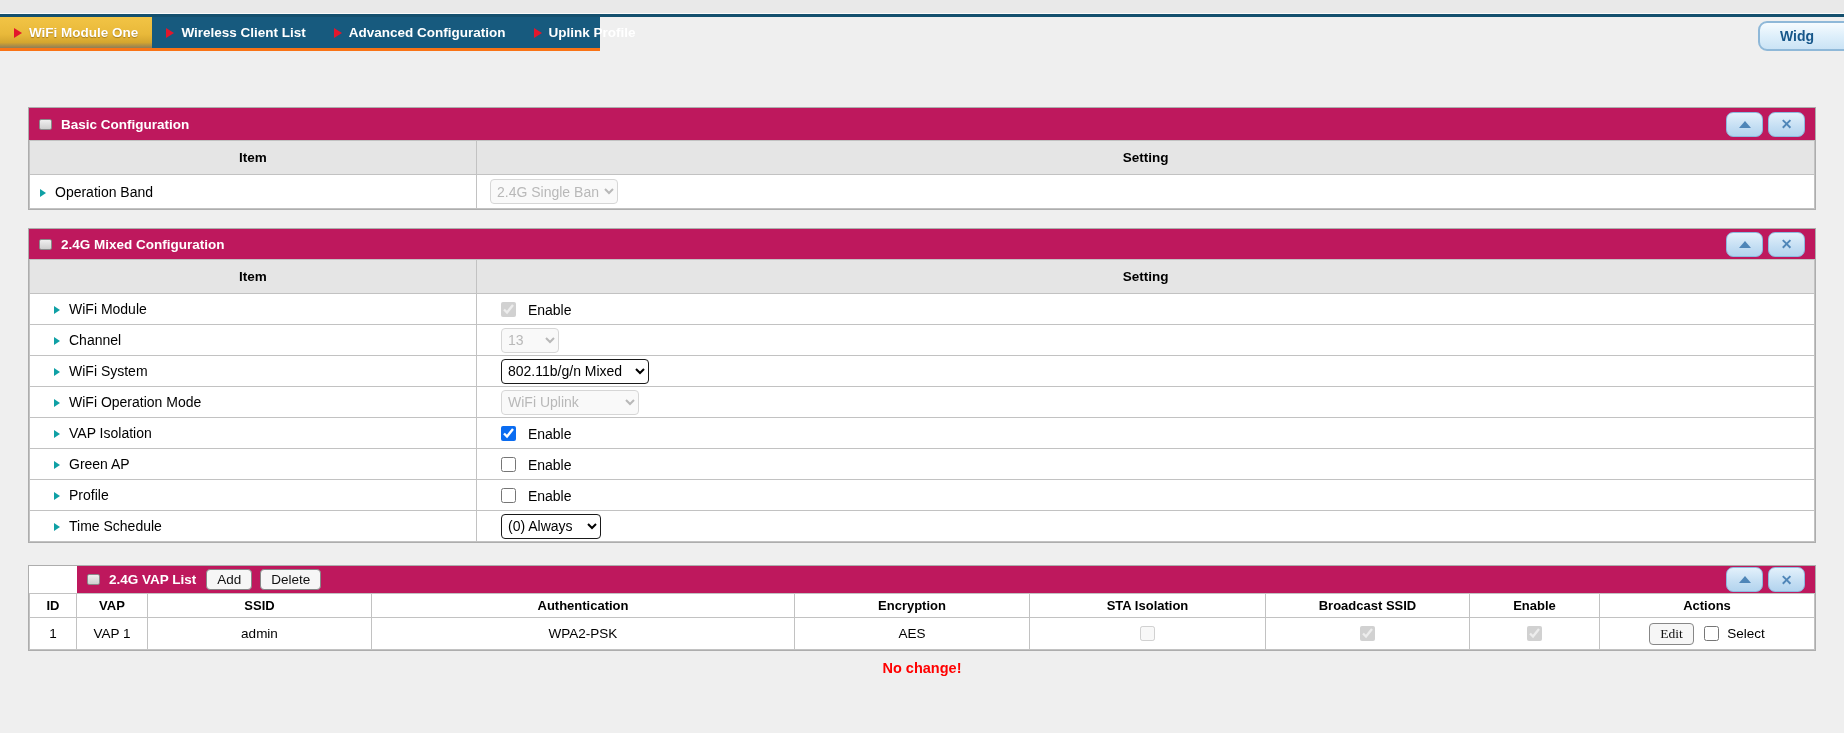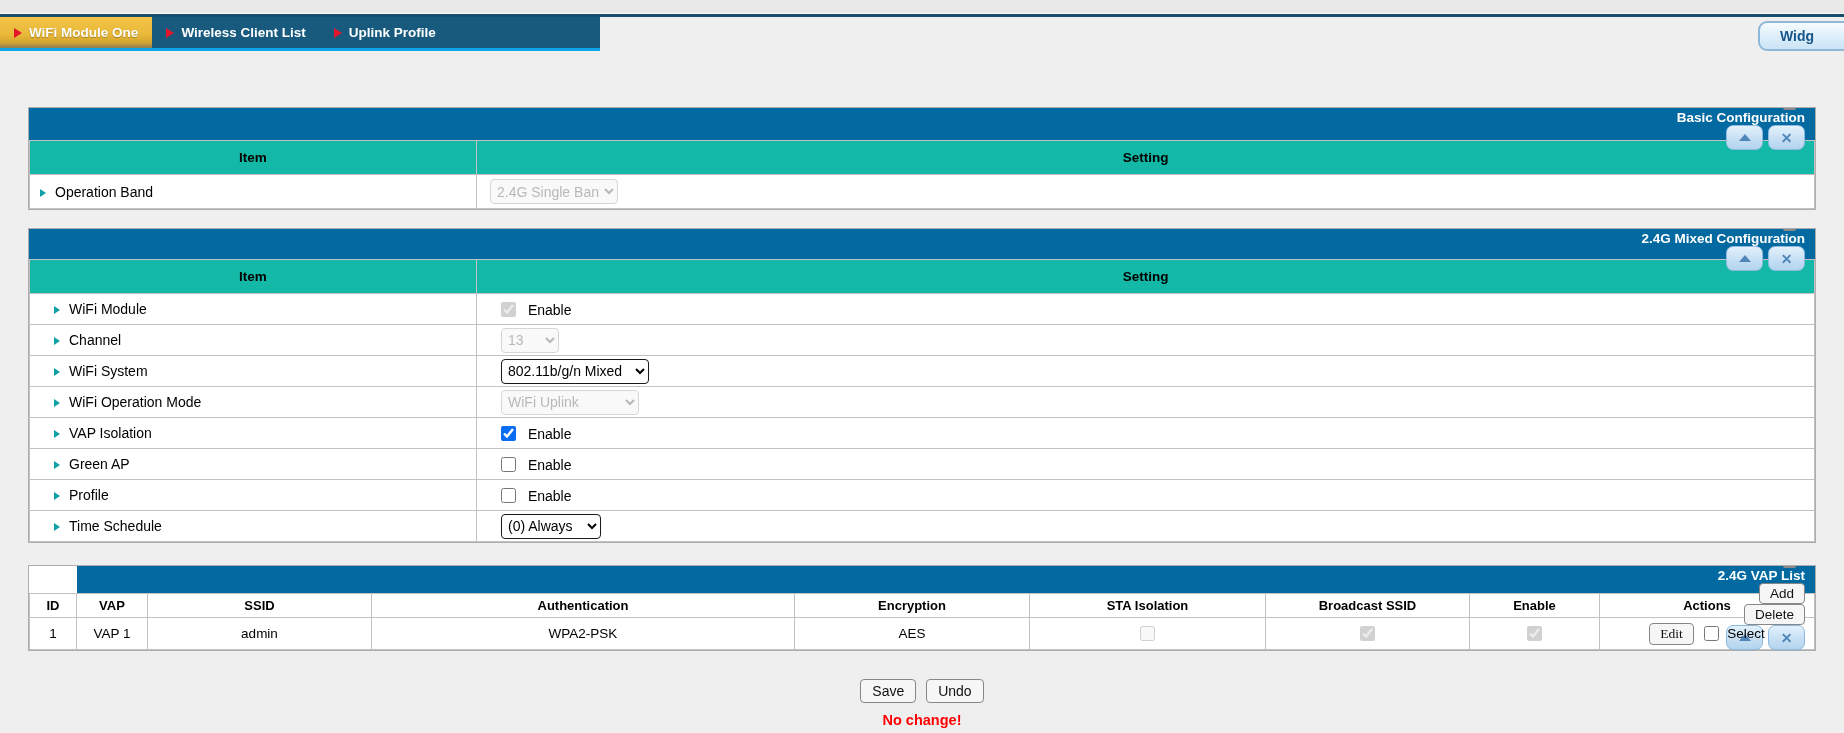--- a/index.html
+++ b/index.html
@@ -11,21 +11,21 @@
     position:relative;
   }
 
   
   .top-gray   { height:13px; background:#e9e9e9; }
   .top-white  { height:1px;  background:#fbfbfb; }
   .top-line   { height:3px;  background:#14506e; }
   .tab-row    { height:34px; position:relative; background:#efefef; }
   .tab-strip  {
     position:absolute; left:0; top:0; height:34px; width:600px;
-    background:#175a7e; border-bottom:3px solid #0ea5e9;
+    background:#175a7e; border-bottom:3px solid #f97316;
     display:flex; align-items:stretch;
   }
   .tab {
     display:flex; align-items:center; padding:0 14px;
     color:#fff; font-weight:bold; font-size:13.5px;
     cursor:pointer; white-space:nowrap;
   }
   .tab.active {
     background:linear-gradient(180deg,#f2c445 0%,#e9b93a 55%,#d5a62f 82%,#8f7d58 100%);
     color:#fff; text-shadow:0 1px 1px rgba(90,60,0,.45);
@@ -44,22 +44,22 @@
     text-align:left; padding-left:20px; line-height:26px; cursor:pointer;
   }
 
   
   .wrap { margin:0 28px; }
   .section { border:1px solid #adadad; background:#fff; }
   .sec-basic { margin-top:56px; }
   .sec-wifi  { margin-top:18px; }
   .sec-vap   { margin-top:22px; }
   .sec-head {
-    background:#0369a1; color:#fff; font-weight:bold; font-size:13.5px;
-    display:flex; align-items:flex-end; padding:0 10px; height:32px;flex-direction:column;
+    background:#be185d; color:#fff; font-weight:bold; font-size:13.5px;
+    display:flex; align-items:center; padding:0 10px; height:32px;
   }
   .sec-wifi .sec-head { height:30px; }
   .sec-vap  .sec-head { height:27px;margin-left:48px; }
   .hdr-icon {
     width:13px; height:11px; margin-right:9px;
     background:linear-gradient(#efefef,#cfcfcf);
     border:1px solid #8a8a8a; border-radius:2px;
   }
   .hdr-btns { margin-left:auto; display:flex; gap:5px; }
   .hbtn {
@@ -69,21 +69,21 @@
     display:flex; align-items:center; justify-content:center;
     color:#4f86b8; font-weight:bold;
   }
   .hbtn .tri { width:0;height:0;border-bottom:7px solid #4f86b8;
     border-left:6px solid transparent;border-right:6px solid transparent; }
   .hbtn .xg { font-size:14px; line-height:1; }
 
   table { border-collapse:collapse; width:100%; table-layout:fixed; }
   .cfg th, .cfg td { border:1px solid #c2c2c2; }
   .cfg th {
-    background:#14b8a6; font-size:13.5px; font-weight:bold; text-align:center;
+    background:#e5e5e5; font-size:13.5px; font-weight:bold; text-align:center;
     height:34px;
   }
   .cfg td { height:34px; background:#fff; }
   .sec-wifi .cfg td { height:31px;padding-left:24px; }
   .cfg col.c-item { width:447px; }
   td.item-cell { padding-left:10px; }
   .teal-arrow {
     display:inline-block; width:0; height:0; margin-right:9px;
     border-left:6px solid #0fa0a5;
     border-top:4px solid transparent;
@@ -137,20 +137,24 @@
 
 <div class="tab-row">
   <div class="tab-strip">
     <div class="tab active">
       <span class="red-arrow"></span>
       <span>WiFi Module One</span>
     </div>
     <div class="tab">
       <span class="red-arrow"></span>
       <span>Wireless Client List</span>
+    </div>
+    <div class="tab">
+      <span class="red-arrow"></span>
+      <span>Advanced Configuration</span>
     </div>
     <div class="tab">
       <span class="red-arrow"></span>
       <span>Uplink Profile</span>
     </div>
   </div>
   <button class="widget-btn">Widg</button>
 </div>
 
 <div class="wrap">
@@ -352,19 +356,15 @@
         <td>
           <button class="push-btn">Edit</button>
           <input type="checkbox" class="cb-on" style="">
           <span class="sel-lbl">Select</span>
         </td>
       </tr>
     </tbody>
       </table>
   </div>
 
-  <div class="footer">
-    <button class="push-btn">Save</button>
-    <button class="push-btn">Undo</button>
-  </div>
   <div class="status-msg">No change!</div>
 
 </div>
 
 </body></html>

